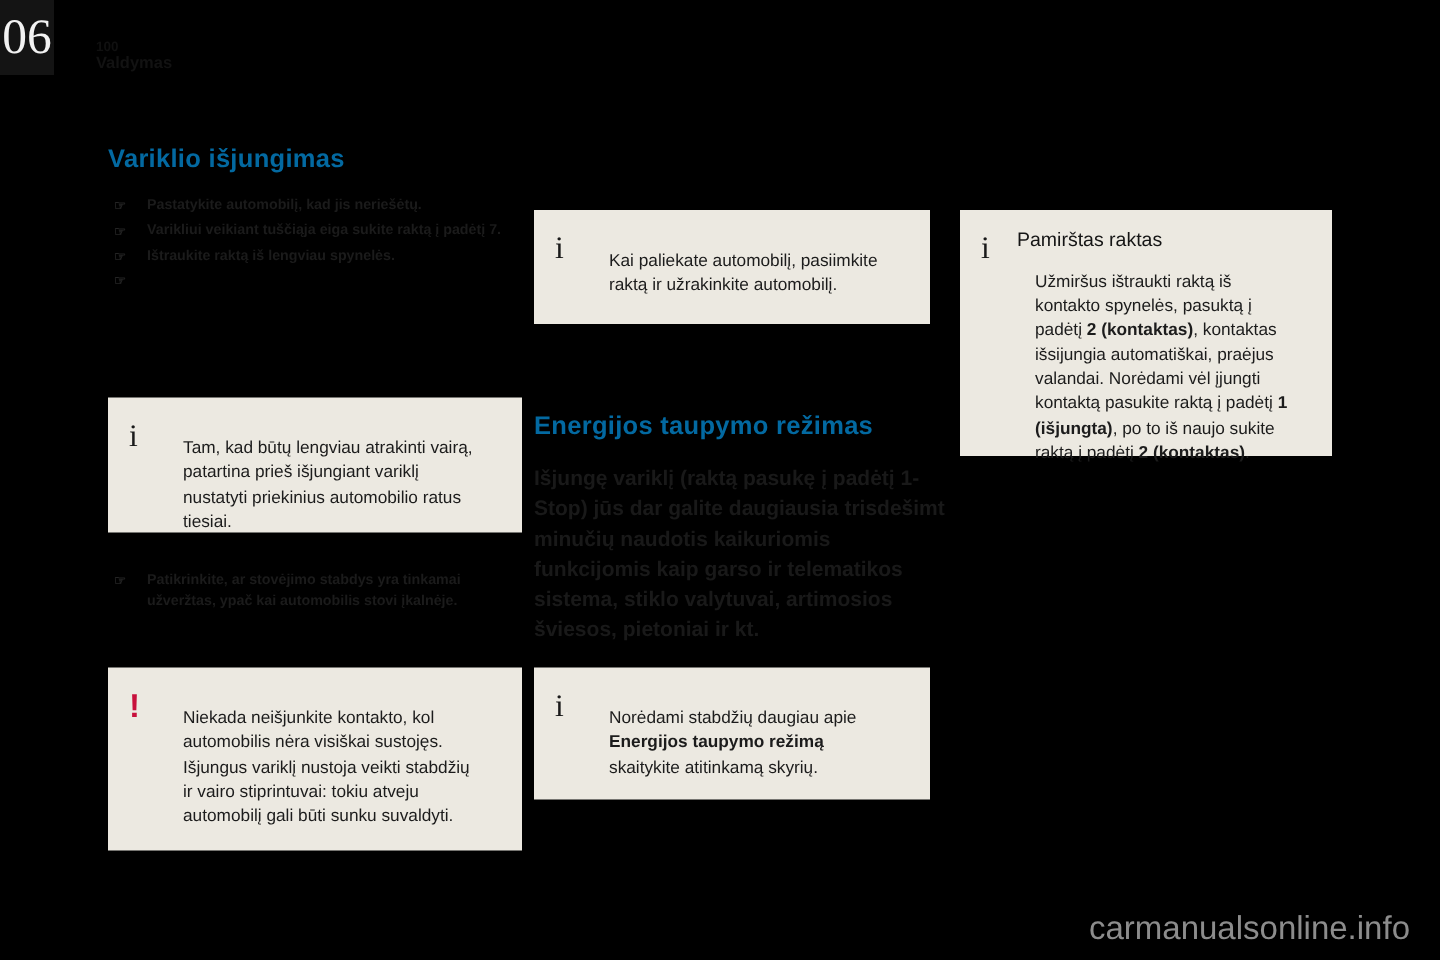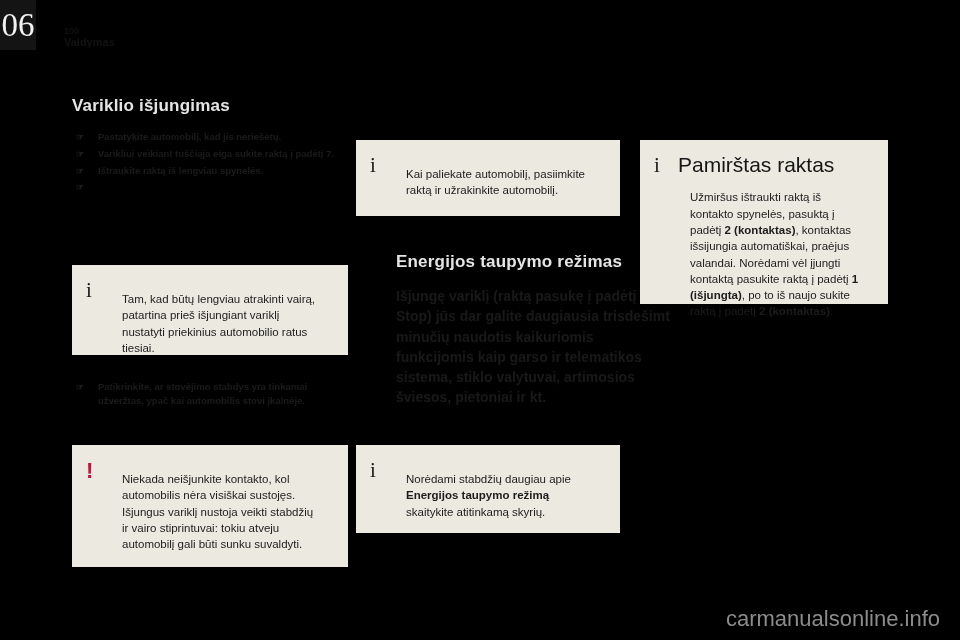--- a/index.html
+++ b/index.html
@@ -64,21 +64,21 @@
     top: 96px;
     width: 276px;
   }
   #col-left   { left: 72px;  }
   #col-mid    { left: 356px; }
 
   
   .sec-title {
     font-size: 17px;
     font-weight: bold;
-    color: #e5e5e5;
+    color: #0369a1;
     margin: 0 0 14px 0;
     letter-spacing: 0.2px;
   }
   .dim-body {
     font-size: 14px;
     font-weight: bold;
     color: #191919;
     line-height: 1.45;
     margin: 0;
   }
@@ -137,21 +137,21 @@
     line-height: 1;
   }
   .box .content {
     flex: 1 1 auto;
     font-size: 11.5px;
     line-height: 1.42;
     color: #1c1c1c;
   }
   .box .content p { margin: 12px; }
   .box .content .box-title {
-    font-size: 21px;
+    font-size: 13px;
     font-weight: normal;
     color: #151515;
     margin: -2px 0 6px 0;
     line-height: 1.2;
   }
   .box .content b { font-weight: bold; }
 
   
   #box-steering  { position: absolute; left: 72px;  top: 265px; width: 276px; height: 90px; }
   #box-warning   { position: absolute; left: 72px;  top: 445px; width: 276px; height: 122px; }
@@ -233,21 +233,21 @@
 
 <div class="box" id="box-leaving">
   <div class="glyph">
       <span class="i-mark">i</span>
     </div>
   <div class="content">
     <p>Kai paliekate automobilį, pasiimkite raktą ir užrakinkite automobilį.</p>
   </div>
 </div>
 
-<div class="col" id="col-mid" style="top:252px;margin-left:40px;">
+<div class="col" id="col-mid" style="top:274px;">
   <h2 class="sec-title">Energijos taupymo režimas</h2>
   <p class="dim-body">Išjungę variklį (raktą pasukę į padėtį 1-Stop) jūs dar galite daugiausia trisdešimt minučių naudotis kaikuriomis funkcijomis kaip garso ir telematikos sistema, stiklo valytuvai, artimosios šviesos, pietoniai ir kt.</p>
 </div>
 
 <div class="box" id="box-readmore">
   <div class="glyph">
       <span class="i-mark">i</span>
     </div>
   <div class="content">
     <p><span>Norėdami stabdžių daugiau apie </span><b>Energijos taupymo režimą</b><span> skaitykite atitinkamą skyrių.</span></p>

